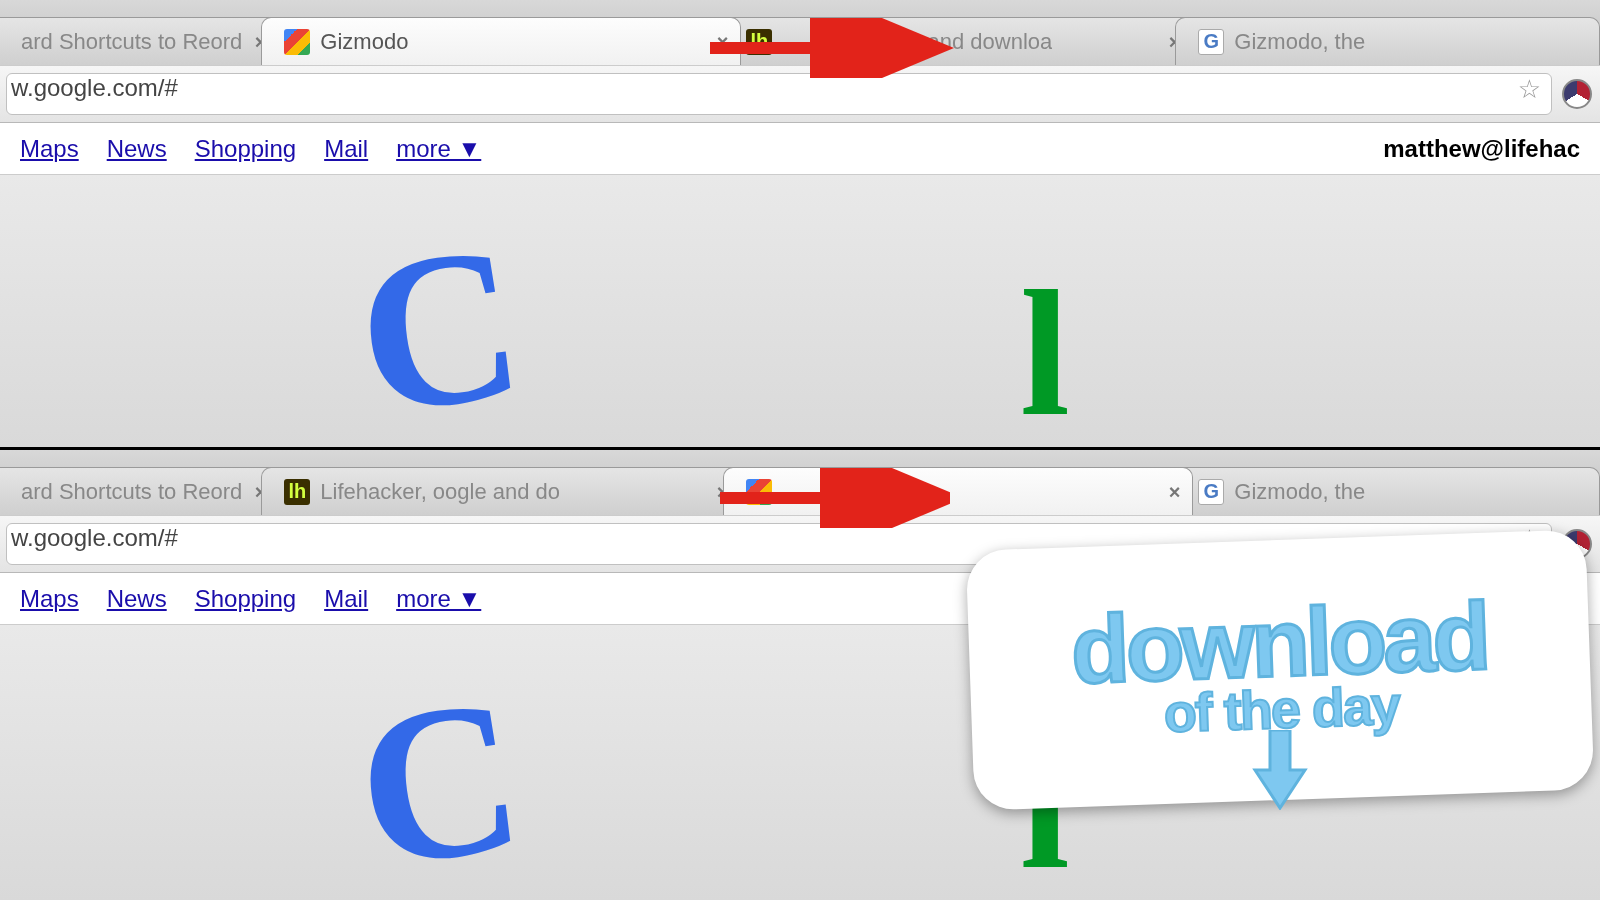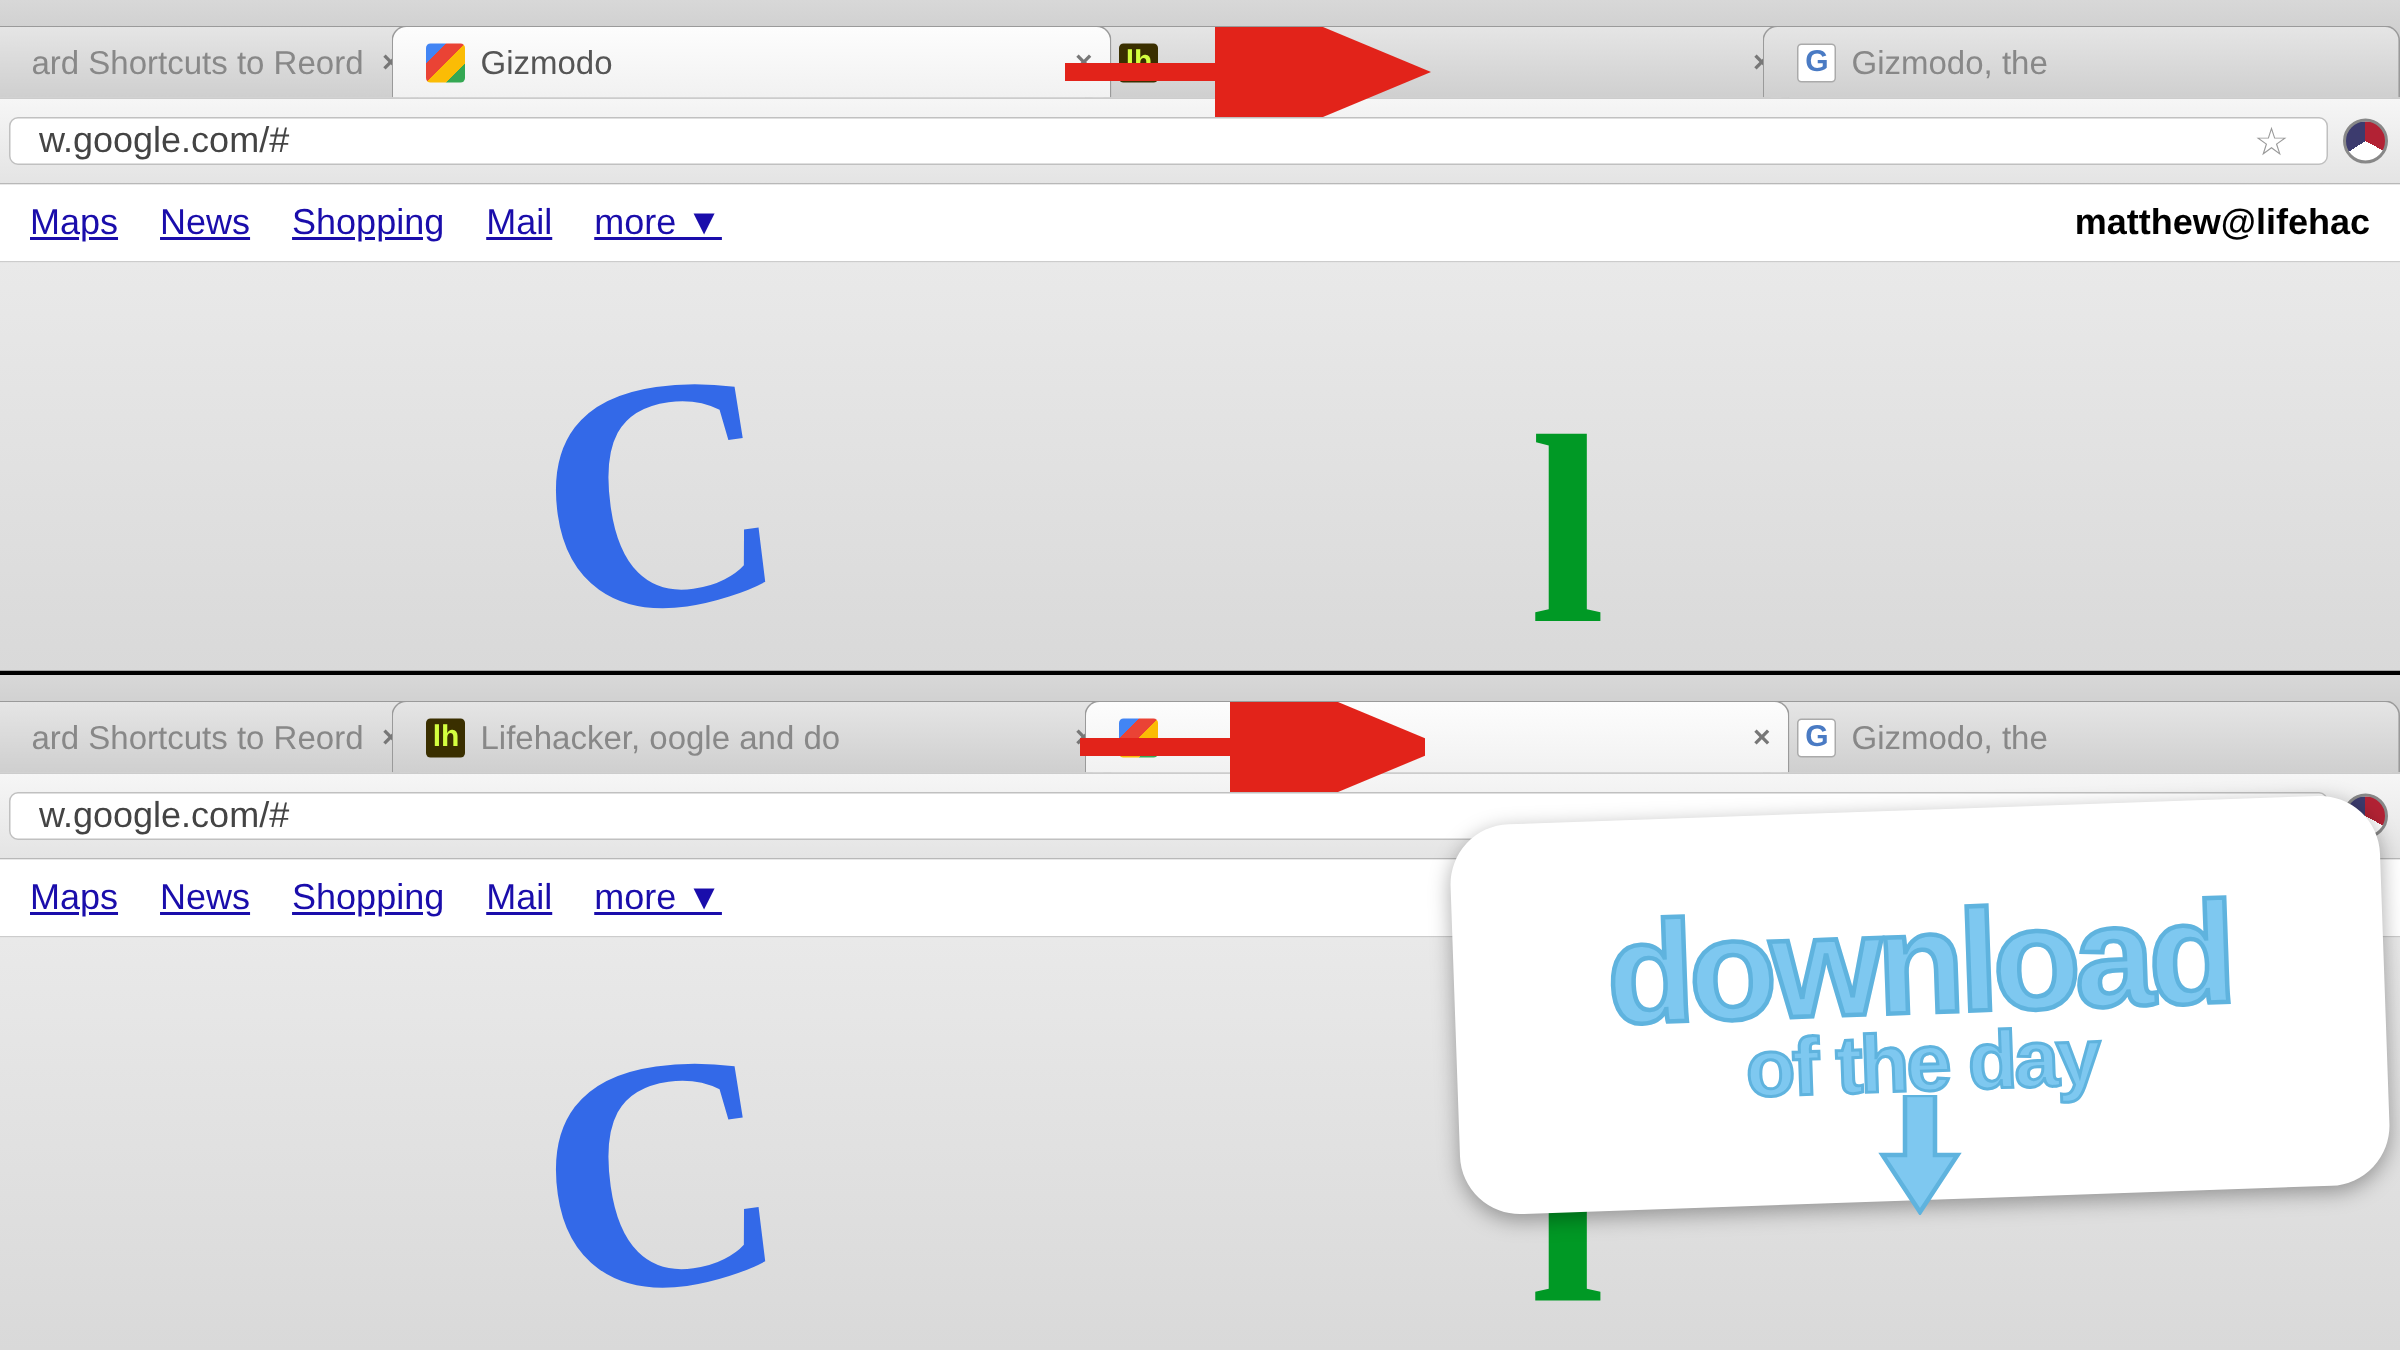--- a/index.html
+++ b/index.html
@@ -78,28 +78,28 @@
     height: 58px;
     background: linear-gradient(#f6f6f6,#e4e4e4);
     border-top: 1px solid #ccc;
     border-bottom: 1px solid #b8b8b8;
     display:flex;
     align-items:center;
     padding: 0 8px 0 0;
   }
   .addrfield {
     flex:1;
-    height: 32px;
+    height: 42px;
     margin: 0 6px;
     background: #fff;
     border: 1px solid #c0c0c0;
     border-radius: 6px;
     display:flex;
-    align-items:center;
-    padding: 0 19px;
+    align-items:flex-start;
+    padding: 0 4px;
     font-size: 24px;
     color: #444;
   }
   .addrfield .url { flex:1; }
   .star {
     font-size: 26px;
     color: #999;
     margin: 0 6px;
   }
   .extbadge {
@@ -224,20 +224,21 @@
       <span class="title">ard Shortcuts to Reord</span>
       <span class="close">×</span>
     </div>
     <div class="tab active" style="width:480px">
       <span class="favicon fav-google"></span>
       <span class="title">Gizmodo</span>
       <span class="close">×</span>
     </div>
     <div class="tab" style="width:470px">
       <span class="favicon fav-lh">lh</span>
+      <span class="title" style="margin-left:40px">acker, tips and downloa</span>
       <span class="close">×</span>
     </div>
     <div class="tab last">
       <span class="favicon fav-giz">G</span>
       <span class="title">Gizmodo, the</span>
     </div>
   </div>
 
   <div class="addrbar">
     <div class="addrfield">

